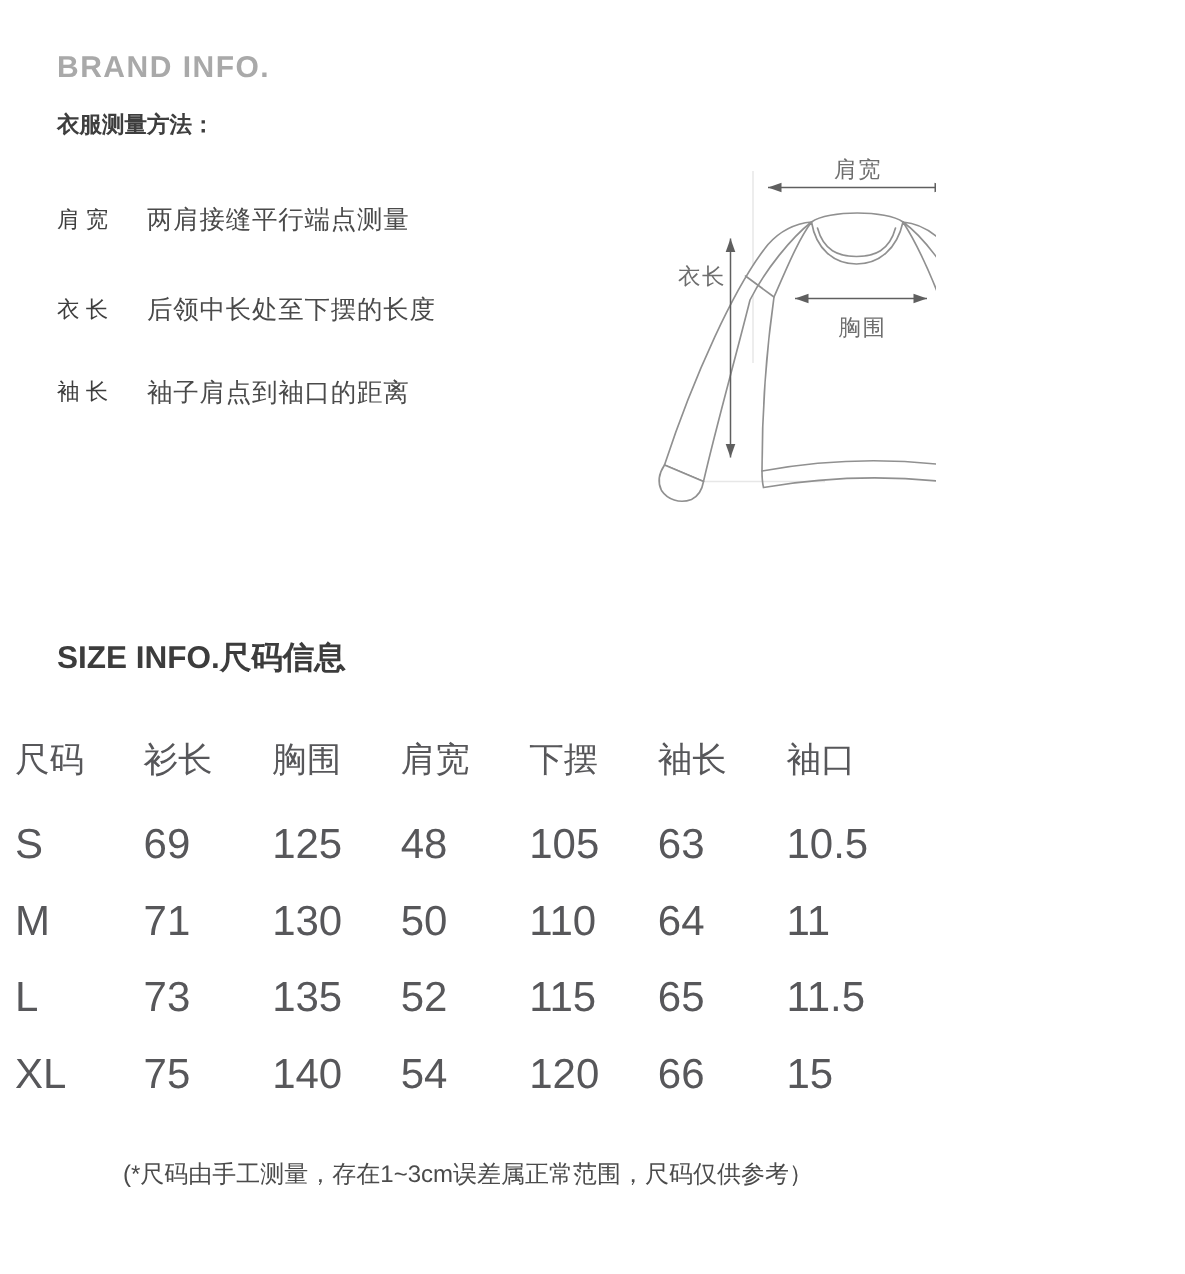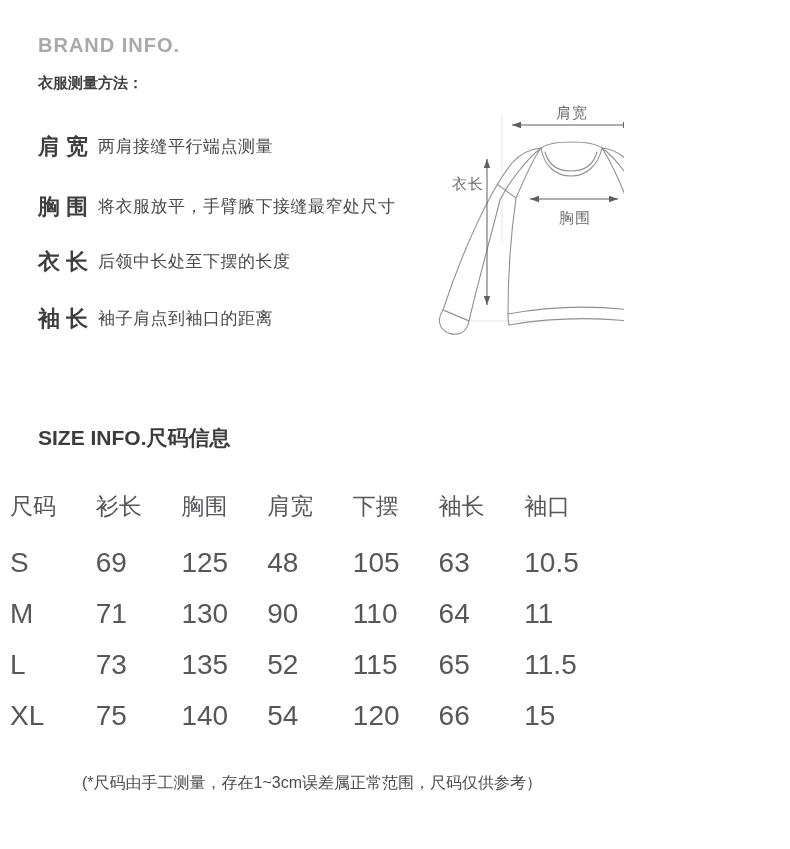--- a/index.html
+++ b/index.html
@@ -12,21 +12,21 @@
     letter-spacing:1px;color:#a9a9a9;
   }
   .measure-title{
     position:absolute;left:38px;top:74px;font-size:15px;font-weight:bold;color:#3e3e3e;
   }
   .measure-list{position:absolute;left:38px;top:137px;}
   .measure-row{display:flex;height:20px;line-height:20px;}
   .measure-row:nth-child(2){margin-top:40px;}
   .measure-row:nth-child(3){margin-top:35px;}
   .measure-row:nth-child(4){margin-top:37px;}
-  .measure-term{width:60px;flex:0 0 60px;font-weight:bold;font-size:22px;color:#3e3e3e;}
+  .measure-term{width:60px;flex:0 0 60px;font-weight:normal;font-size:15px;color:#3e3e3e;}
   .measure-desc{font-size:17px;color:#4a4a4a;letter-spacing:0.5px;}
   .diagram{position:absolute;left:430px;top:90px;width:360px;height:280px;}
   .diagram text{font-family:"Liberation Sans","DejaVu Sans",sans-serif;font-size:15px;fill:#6e6e6e;letter-spacing:1px;}
   .size-heading{
     position:absolute;left:38px;top:424px;font-size:21px;font-weight:bold;color:#3c3c3c;
   }
   .size-table{position:absolute;left:10px;right:14px;top:494px;}
   .size-row{display:grid;grid-template-columns:repeat(7,1fr);height:24px;line-height:24px;text-align:left;}
   .size-row.header{margin-bottom:33px;font-size:23px;color:#57575a;}
   .size-row.data{margin-bottom:27px;font-size:28px;color:#57575a;}
@@ -46,24 +46,20 @@
 <div class="page">
 
   <div class="brand-heading">BRAND INFO.</div>
 
   <div class="measure-title">衣服测量方法：</div>
 
   <div class="measure-list">
     <div class="measure-row">
       <span class="measure-term">肩 宽</span>
       <span class="measure-desc">两肩接缝平行端点测量</span>
-    </div>
-    <div class="measure-row">
-      <span class="measure-term">胸 围</span>
-      <span class="measure-desc">将衣服放平，手臂腋下接缝最窄处尺寸</span>
     </div>
     <div class="measure-row">
       <span class="measure-term">衣 长</span>
       <span class="measure-desc">后领中长处至下摆的长度</span>
     </div>
     <div class="measure-row">
       <span class="measure-term">袖 长</span>
       <span class="measure-desc">袖子肩点到袖口的距离</span>
     </div>
   </div>
@@ -150,21 +146,21 @@
       <span>125</span>
       <span>48</span>
       <span>105</span>
       <span>63</span>
       <span>10.5</span>
     </div>
     <div class="size-row data">
       <span>M</span>
       <span>71</span>
       <span>130</span>
-      <span>90</span>
+      <span>50</span>
       <span>110</span>
       <span>64</span>
       <span>11</span>
     </div>
     <div class="size-row data">
       <span>L</span>
       <span>73</span>
       <span>135</span>
       <span>52</span>
       <span>115</span>

